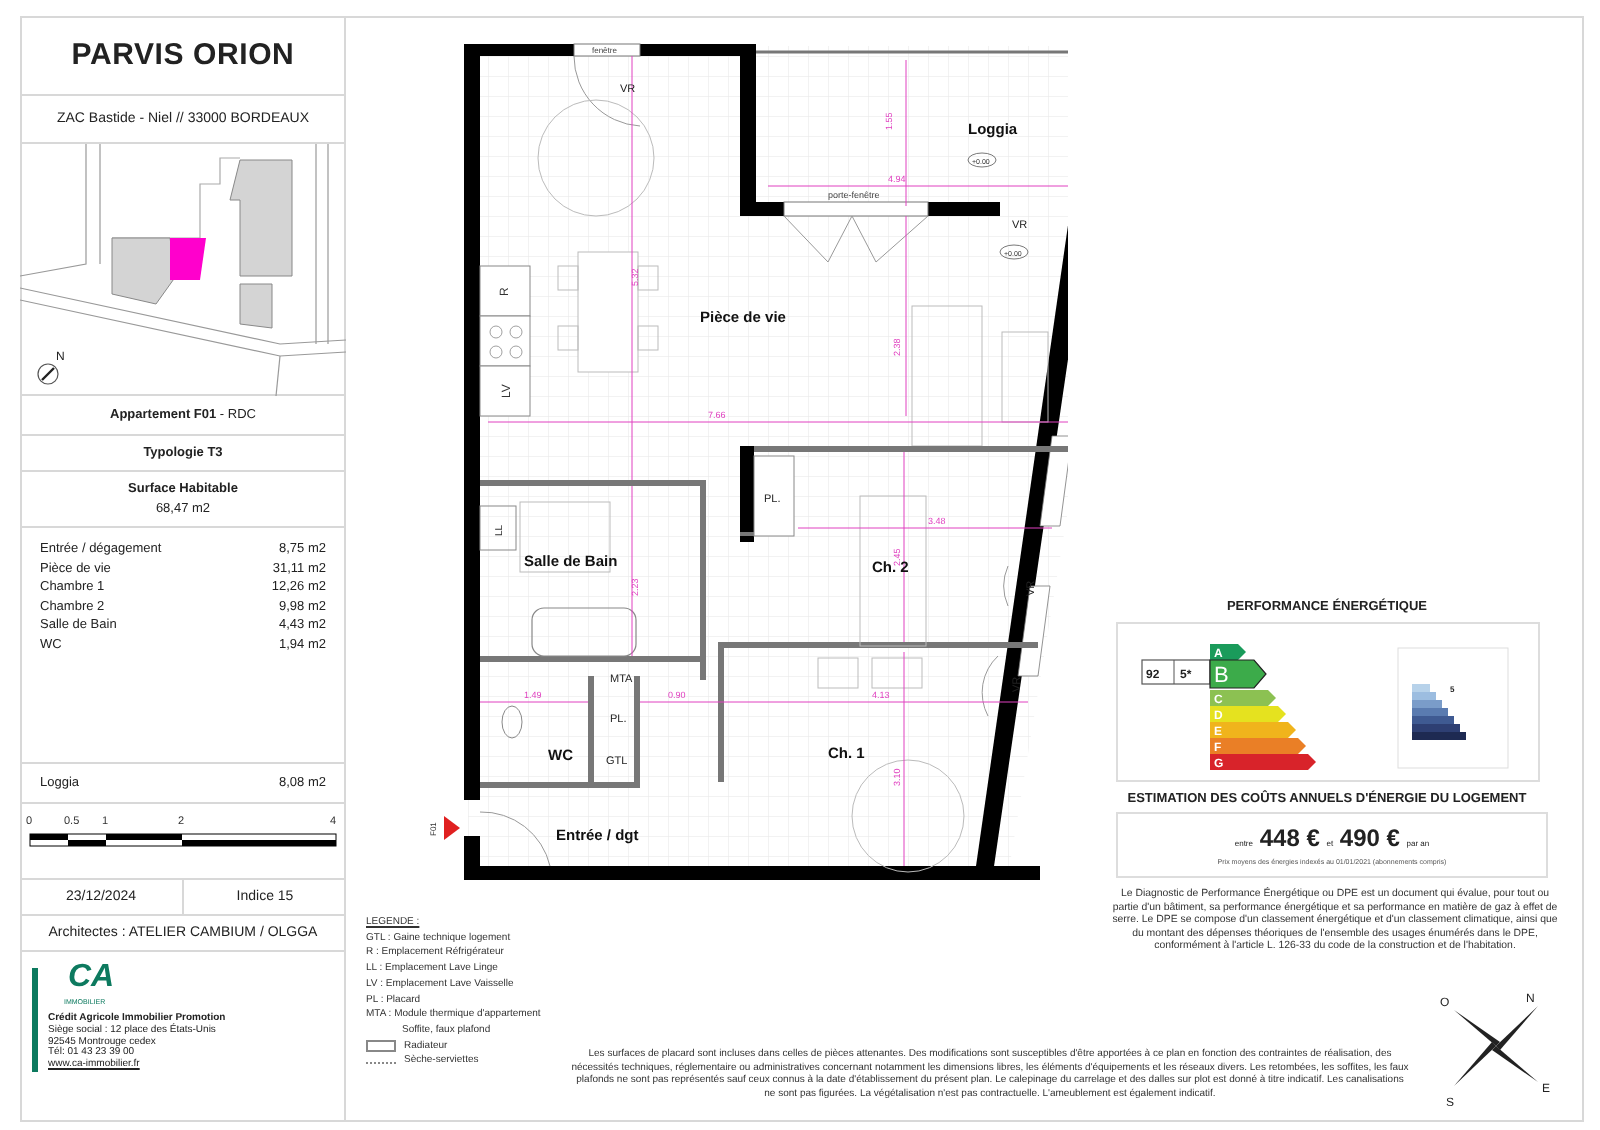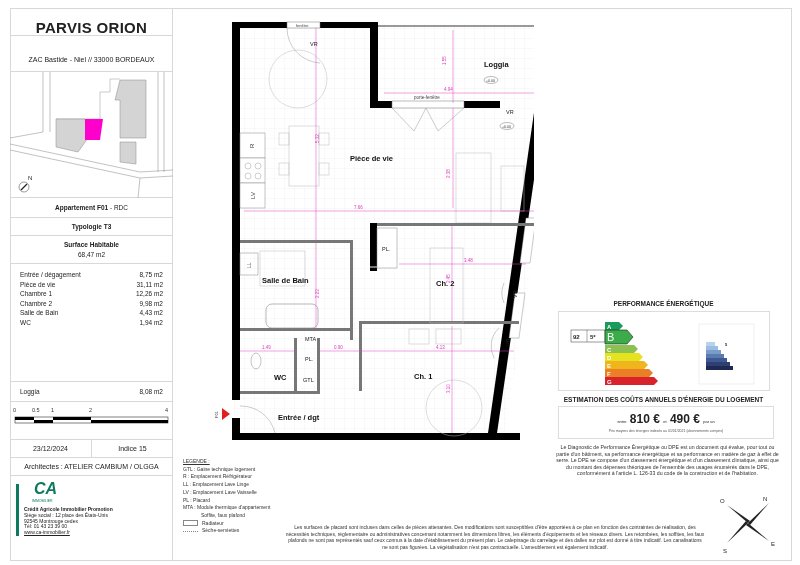--- a/index.html
+++ b/index.html
@@ -1,20 +1,20 @@
 <!DOCTYPE html>
 <html><head>
 <meta charset="utf-8">
 <style>
   * { box-sizing: border-box; margin: 0; padding: 0; }
   body { width: 800px; height: 565px; background: #fff; font-family: "Liberation Sans", sans-serif; position: relative; overflow: hidden; color: #222; }
   .frame { position: absolute; left: 10px; top: 8px; width: 782px; height: 553px; border: 1px solid #d8d8d8; }
   .left { position: absolute; left: 10px; top: 8px; width: 163px; height: 553px; border-right: 1px solid #d8d8d8; }
   .cell { position: absolute; left: 0; width: 163px; border-bottom: 1px solid #d8d8d8; text-align: center; }
-  .title { top: 0; height: 28px; font-size: 15px; font-weight: bold; line-height: 40px; letter-spacing: 0.3px; }
+  .title { top: 0; height: 40px; font-size: 15px; font-weight: bold; line-height: 40px; letter-spacing: 0.3px; }
   .address { top: 40px; height: 24px; font-size: 7px; line-height: 24px; }
   .sitemap { top: 64px; height: 126px; }
   .appt { top: 190px; height: 20px; font-size: 6.5px; line-height: 20px; }
   .typo { top: 210px; height: 18px; font-size: 6.5px; line-height: 18px; font-weight: bold; }
   .surf { top: 228px; height: 28px; font-size: 6.5px; padding-top: 4px; line-height: 10px; }
   .rooms { top: 256px; height: 118px; font-size: 6.5px; padding: 6px 10px 0 10px; }
   .room-row { display: flex; justify-content: space-between; line-height: 9.5px; }
   .loggia { top: 374px; height: 20px; font-size: 6.5px; padding: 0 10px; display: flex; justify-content: space-between; align-items: center; }
   .scale { top: 394px; height: 38px; }
   .dateidx { top: 432px; height: 18px; display: flex; font-size: 7px; }
@@ -332,21 +332,21 @@
       <rect x="147" y="46" width="21" height="4" fill="#3f5a92"></rect>
       <rect x="147" y="50" width="24" height="4" fill="#2e3f73"></rect>
       <rect x="147" y="54" width="27" height="4" fill="#1e2a52"></rect>
       <text x="166" y="34" font-size="4" font-weight="bold" fill="#222">5</text>
     </svg>
   </div>
   <div class="cost-title">ESTIMATION DES COÛTS ANNUELS D'ÉNERGIE DU LOGEMENT</div>
   <div class="cost-box">
     <div class="cost-line">
       <small>entre</small>
-      <span>810 €</span>
+      <span>448 €</span>
       <small>et</small>
       <span>490 €</span>
       <small>par an</small>
     </div>
     <div class="cost-note">Prix moyens des énergies indexés au 01/01/2021 (abonnements compris)</div>
   </div>
   <div class="dpe-text">Le Diagnostic de Performance Énergétique ou DPE est un document qui évalue, pour tout ou partie d'un bâtiment, sa performance énergétique et sa performance en matière de gaz à effet de serre. Le DPE se compose d'un classement énergétique et d'un classement climatique, ainsi que du montant des dépenses théoriques de l'ensemble des usages énumérés dans le DPE, conformément à l'article L. 126-33 du code de la construction et de l'habitation.</div>
   <svg style="position:absolute;left:178px;top:485px" width="70" height="60">
     <polygon points="35,30 56,10 37,32" fill="#222"></polygon>
     <polygon points="35,30 14,50 33,28" fill="#222"></polygon>

